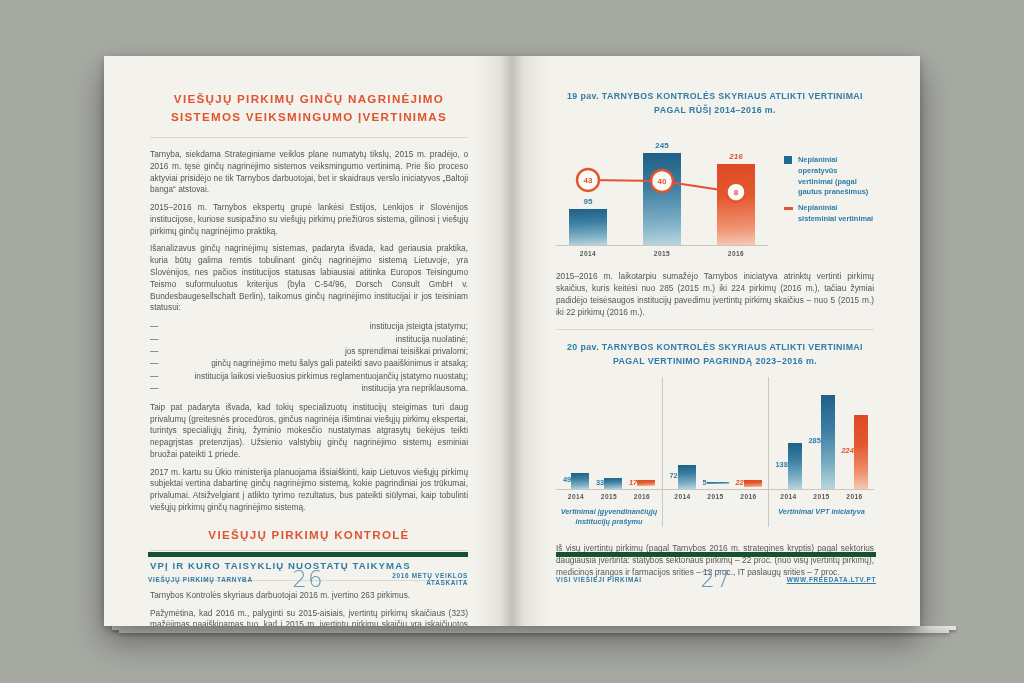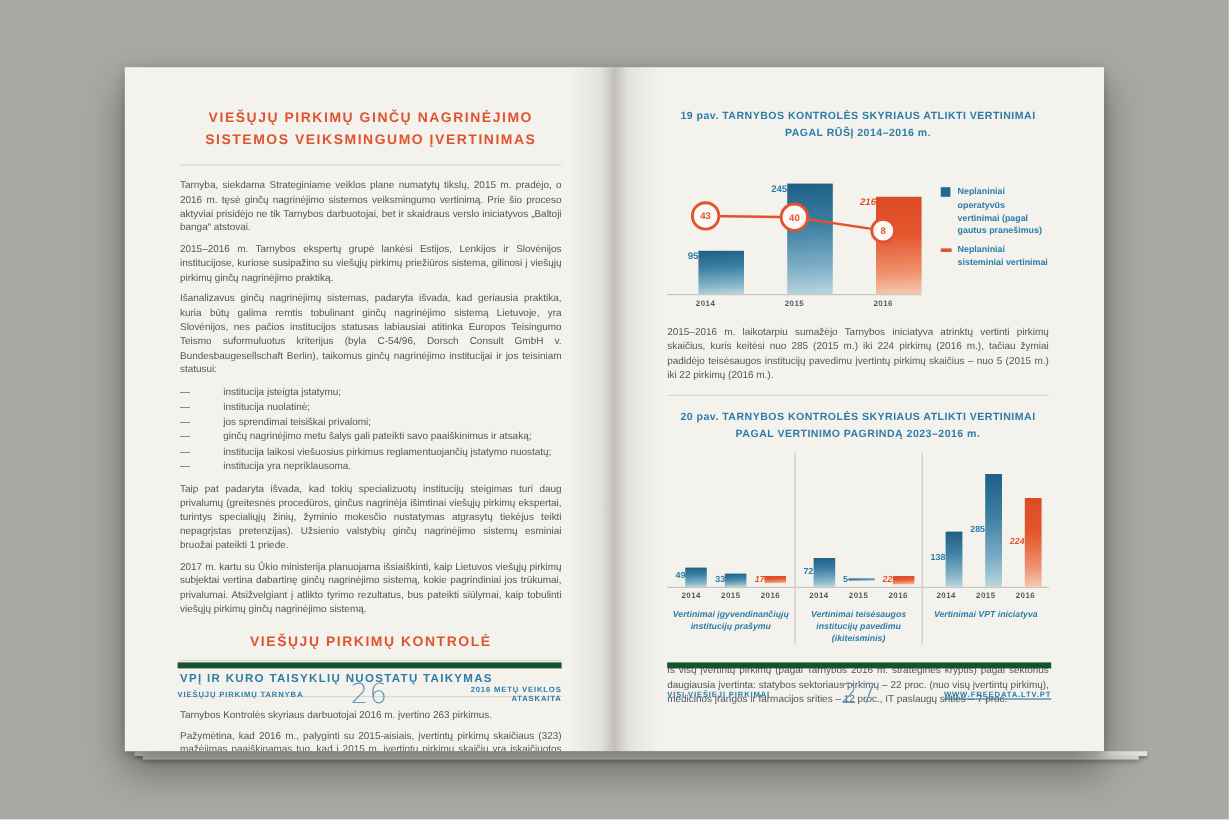--- a/index.html
+++ b/index.html
@@ -18,38 +18,38 @@
   .h1{margin:0;font-size:11.6px;font-weight:bold;letter-spacing:1.3px;line-height:1.55;color:#e0532f;text-align:center;}
   .h2{margin:14px 0 0 0;font-size:11.6px;font-weight:bold;letter-spacing:1.3px;color:#e0532f;text-align:center;}
   .h3{margin:0;font-size:9.6px;font-weight:bold;letter-spacing:1.1px;color:#2e7ca8;text-align:left;}
   .rule{border:none;border-top:1px solid #dbd8d1;margin:11px 0;}
   .rule-tight{margin:9px 0;}
 
   .body-p{margin:0 0 6px 0;font-size:8.3px;line-height:1.42;color:#53555a;text-align:justify;}
   .bullets{margin:2px 0 7px 0;}
   .bullet{display:flex;font-size:8.3px;line-height:1.5;color:#53555a;}
   .dash{width:36px;flex:0 0 36px;}
-  .bullet-text{flex:1;}
+  .bullet-text{flex:1;text-align:right;}
 
   .page-footer{position:absolute;left:44px;right:44px;bottom:34px;border-top:5px solid #14532d;
         padding-top:9px;display:flex;align-items:center;}
   .footer-cell{flex:1;font-size:6.4px;font-weight:bold;letter-spacing:.7px;color:#2e7ca8;}
   .footer-cell.mid{text-align:center;}
   .footer-cell.right{text-align:right;}
   .page-num{font-family:"DejaVu Sans",sans-serif;font-weight:200;font-size:23px;color:#639ab9;letter-spacing:1px;}
   .footer-link{text-decoration:underline;color:#2e7ca8;}
 
   .chart-title{font-size:8.8px;font-weight:bold;letter-spacing:.4px;line-height:1.55;color:#2e7ca8;text-align:center;margin:0 0 4px 0;}
 
   
   .c19-row{display:flex;margin-top:10px;}
   .c19-left{width:212px;}
   .c19-plot{position:relative;display:flex;justify-content:space-between;align-items:flex-end;
         width:212px;height:118px;border-bottom:1px solid #c9c6bf;}
-  .c19-col{width:64px;display:flex;justify-content:flex-end;}
+  .c19-col{width:64px;display:flex;flex-direction:column;align-items:center;justify-content:flex-end;}
   .c19-col .bar{width:38px;}
   .c19-years{display:flex;justify-content:space-between;width:212px;margin-top:4px;}
   .c19-years .year-label{width:64px;text-align:center;}
   .c19-svg{position:absolute;left:0;top:0;pointer-events:none;}
   .c19-circle-text{font-family:"Liberation Sans",sans-serif;font-size:8px;font-weight:bold;fill:#e0532f;}
   .legend{margin-left:16px;margin-top:28px;flex:1;}
   .legend-item{display:flex;margin-bottom:5px;font-size:7.4px;font-weight:bold;color:#2e7ca8;line-height:1.45;}
   .legend-swatch-square{flex:0 0 8px;width:8px;height:8px;background:#1f6a92;margin:1px 6px 0 0;}
   .legend-swatch-line{flex:0 0 9px;width:9px;height:2.5px;background:#e0532f;margin:4px 5px 0 0;}
 
@@ -229,21 +229,20 @@
               <div class="c20-col">
                 <div class="bar-val small val-orange">22</div>
                 <div class="bar bar-orange" style="height: 7px;"></div>
               </div>
             </div>
             <div class="c20-years">
               <div class="year-label">2014</div>
               <div class="year-label">2015</div>
               <div class="year-label">2016</div>
             </div>
-            <div class="c20-caption">Vertinimai teisėsaugos institucijų pavedimu (ikiteisminis)</div>
           </div>
           <div class="c20-group">
             <div class="c20-bars">
               <div class="c20-col">
                 <div class="bar-val small val-blue">138</div>
                 <div class="bar bar-blue" style="height: 46px;"></div>
               </div>
               <div class="c20-col">
                 <div class="bar-val small val-blue">285</div>
                 <div class="bar bar-blue" style="height: 94px;"></div>

